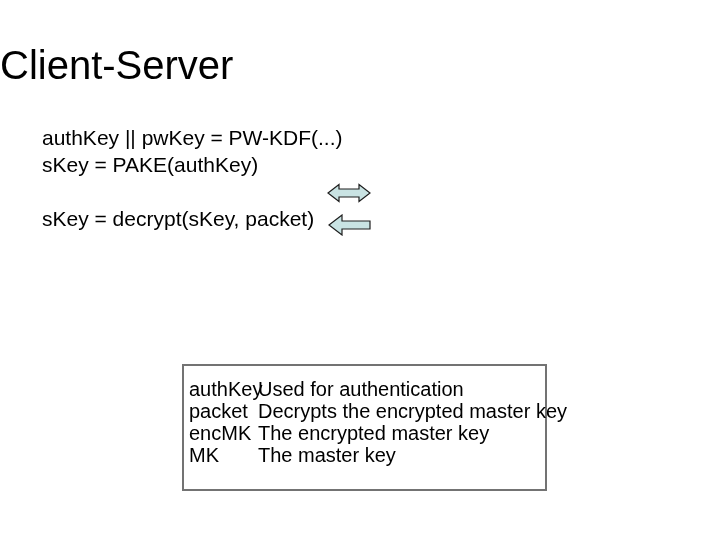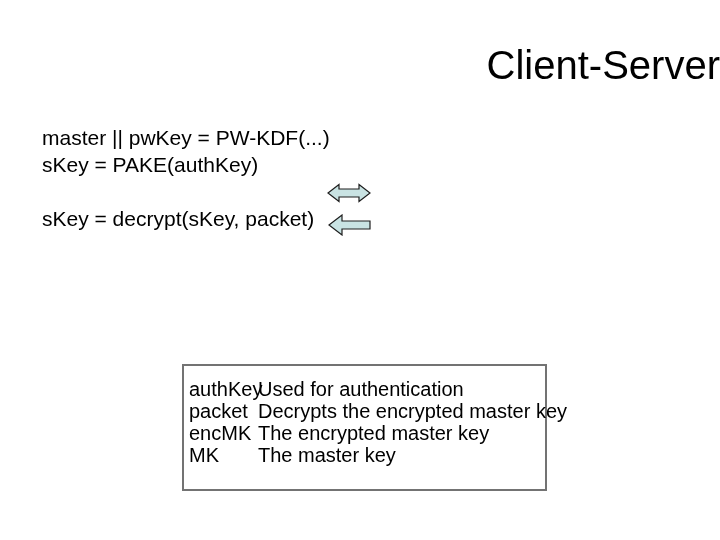--- a/index.html
+++ b/index.html
@@ -7,21 +7,21 @@
     width:720px;height:540px;
     background:#ffffff;
     font-family:"Liberation Sans",sans-serif;
     color:#000000;
     position:relative;
     overflow:hidden;
   }
   .slide{position:absolute;inset:0;background:#ffffff;}
   .title{
     position:absolute;top:44px;left:0;width:720px;
-    text-align:right;
+    text-align:left;
     font-size:40px;line-height:42px;
     color:#000;
     white-space:nowrap;
   }
   .col{
     position:absolute;top:124px;
     font-size:21px;line-height:27px;
     white-space:nowrap;
   }
   .col-client{left:42px;}
@@ -43,21 +43,21 @@
   .term{display:inline-block;width:69px;}
 </style>
 </head>
 <body>
 
 <div class="slide">
 
   <div class="title">Client-Server</div>
 
   <div class="col col-client">
-    <div>master || pwKey = PW-KDF(...)</div>
+    <div>authKey || pwKey = PW-KDF(...)</div>
     <div>sKey = PAKE(authKey)</div>
     <div class="blank-line"></div>
     <div>sKey = decrypt(sKey, packet)</div>
   </div>
 
 
   <div class="arrow" style="left:327px;top:183px;">
     <svg width="44" height="20" viewBox="0 0 44 20">
       <polygon points="1,10 12,1.5 12,6 32,6 32,1.5 43,10 32,18.5 32,14 12,14 12,18.5" fill="#c9e3e3" stroke="#1f1f1f" stroke-width="1.2" stroke-linejoin="miter"></polygon>
     </svg>

